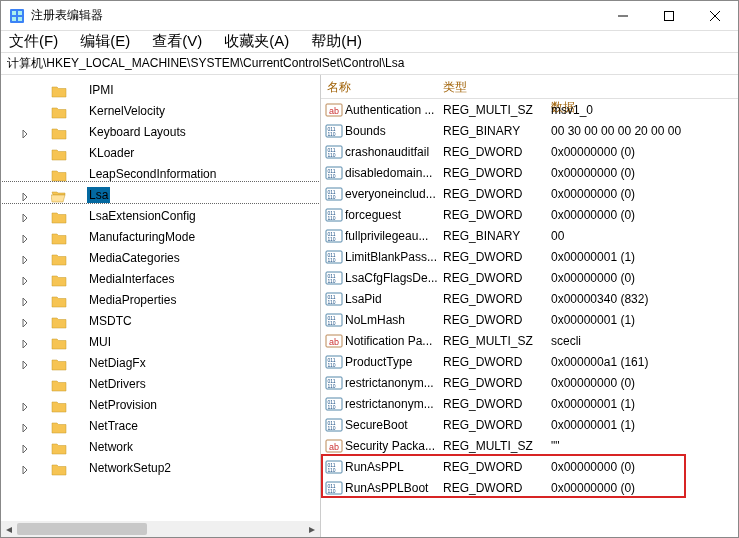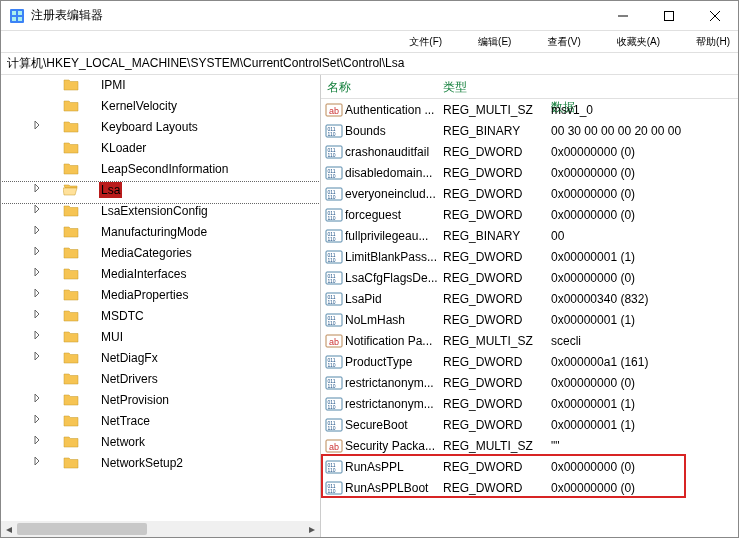--- a/index.html
+++ b/index.html
@@ -2,33 +2,33 @@
 <html><head>
 <meta charset="utf-8">
 <style>
   * { box-sizing: border-box; font-family: "Microsoft YaHei", "Segoe UI", Tahoma, sans-serif; }
   body { margin: 0; background: #fff; width: 739px; height: 538px; overflow: hidden; border: 1px solid #888; display: flex; flex-direction: column; font-size: 12px; }
   .titlebar { height: 30px; display: flex; align-items: center; padding: 0 0 0 8px; border-bottom: 1px solid #e0e0e0; }
   .titlebar-icon { width: 16px; height: 16px; margin-right: 6px; }
   .titlebar-title { flex: 1; font-size: 12px; }
   .win-controls { display: flex; }
   .win-btn { width: 46px; height: 30px; display: flex; align-items: center; justify-content: center; }
-  .menubar { height: 22px; display: flex; align-items: center; padding: 0 4px; gap: 28px; font-size: 10px; border-bottom: 1px solid #e0e0e0; justify-content: flex-end; }
+  .menubar { height: 22px; display: flex; align-items: center; padding: 0 4px; gap: 14px; font-size: 15px; border-bottom: 1px solid #e0e0e0; }
   .menu-item { padding: 2px 4px; cursor: default; }
   .addressbar { height: 22px; padding: 2px 6px; font-size: 12px; border-bottom: 1px solid #e0e0e0; display: flex; align-items: center; }
   .content { flex: 1; display: flex; overflow: hidden; }
   .tree-pane { width: 320px; border-right: 1px solid #ccc; overflow-y: hidden; overflow-x: auto; position: relative; padding: 2px 0 18px 0; }
-  .tree-row { display: flex; align-items: flex-start; height: 21px; padding-left: 30px; white-space: nowrap; gap: 16px; }
+  .tree-row { display: flex; align-items: flex-end; height: 21px; padding-left: 18px; white-space: nowrap; gap: 16px; }
   .tree-row .expander { width: 12px; height: 12px; display: flex; align-items: center; justify-content: center; color: #555; }
   .tree-row .folder-icon { width: 16px; height: 14px; margin: 0 4px; }
   .tree-row.selected { outline: 1px dotted #666; }
-  .tree-row.selected .label-wrap { background: #b91c1c; }
+  .tree-row.selected .label-wrap { background: #0369a1; }
   .label-wrap { padding: 1px 2px; }
   .list-pane { flex: 1; overflow: auto; padding: 2px 0 0 0; }
-  .list-header { display: flex; font-size: 12px; color: #15803d; border-bottom: 1px solid #e0e0e0; height: 22px; align-items: center; }
+  .list-header { display: flex; font-size: 12px; color: #a16207; border-bottom: 1px solid #e0e0e0; height: 22px; align-items: center; }
   .col-name { width: 122px; padding-left: 6px; }
   .col-type { width: 108px; }
   .col-data { flex: 1; margin-top: 40px; }
   .list-row { display: flex; align-items: center; height: 21px; font-size: 12px; position: relative; }
   .list-row .val-icon { width: 18px; height: 16px; margin: 0 2px 0 4px; flex-shrink: 0; }
   .list-row .vname { width: 98px; white-space: nowrap; overflow: hidden; text-overflow: ellipsis; }
   .list-row .vtype { width: 108px; white-space: nowrap; }
   .list-row .vdata { flex: 1; white-space: nowrap; overflow: hidden; text-overflow: ellipsis; }
   .highlight-box { position: absolute; border: 2px solid #d82424; pointer-events: none; }
   .hscroll { position: absolute; bottom: 0; left: 0; right: 0; height: 16px; background: #f0f0f0; display: flex; align-items: center; }

